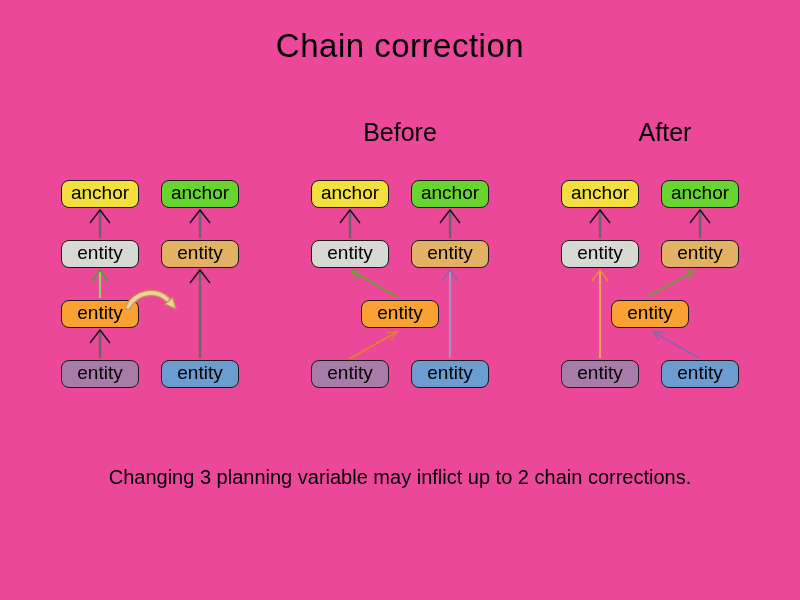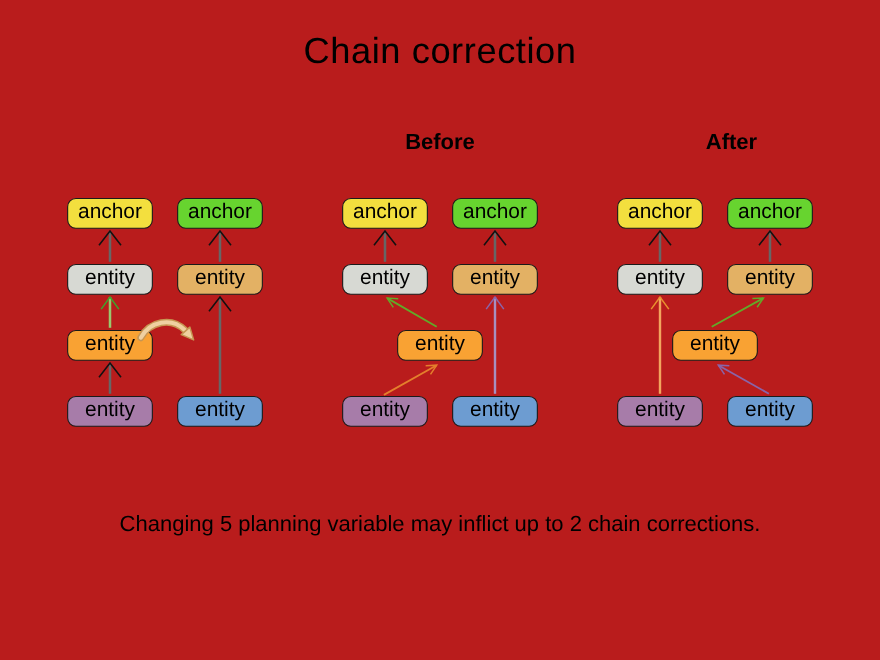--- a/index.html
+++ b/index.html
@@ -1,26 +1,26 @@
 <!DOCTYPE html>
 <html><head>
 <meta charset="utf-8">
 <style>
   html,body { margin:0; padding:0; background:#ffffff; }
   #stage {
-    position:relative; width:800px; height:600px; background:#b91c1c;
+    position:relative; width:800px; height:600px; background:#ec4899;
     font-family:"Liberation Sans", sans-serif; overflow:hidden;
   }
   .title {
     position:absolute; top:27px; left:0; width:800px; text-align:center;
     font-size:33px; color:#000000; letter-spacing:0.5px;
   }
   .grouplabel {
     position:absolute; top:118px; transform:translateX(-50%);
-    font-size:20px; color:#000000;font-weight:bold;
+    font-size:25px; color:#000000;
   }
   .label-before { left:400px; }
   .label-after  { left:650px;margin-left:15px; }
   .caption {
     position:absolute; top:466px; left:0; width:800px; text-align:center;
     font-size:20px; color:#000000;
   }
   .box {
     position:absolute; width:78px; height:28px; box-sizing:border-box;
     border:1.5px solid #1a1a1a; border-radius:8px;
@@ -118,14 +118,14 @@
       <g>
         <line x1="699" y1="358" x2="653" y2="332" stroke="#8a64a8" stroke-width="1.7"></line>
         <path d="M663.0493232034868,332.5109825357705 L653,332 L658.6208078934757,340.3460480842517" fill="none" stroke="#8a64a8" stroke-width="1.4"></path>
       </g>
       <g>
         <path d="M128,307 C136,292 156,288 168,300" fill="none" stroke="#c69653" stroke-width="6.4" stroke-linecap="round"></path>
         <path d="M128,307 C136,292 156,288 168,300" fill="none" stroke="#efd0a0" stroke-width="3.6" stroke-linecap="round"></path>
         <polygon points="176,309 172.6,297.4 164.8,304.2" fill="#efd0a0" stroke="#c69653" stroke-width="1.4" stroke-linejoin="round"></polygon>
       </g>
     </svg>
-  <div class="caption">Changing 5 planning variable may inflict up to 2 chain corrections.</div>
+  <div class="caption">Changing 3 planning variable may inflict up to 2 chain corrections.</div>
 </div>
 
 </body></html>

